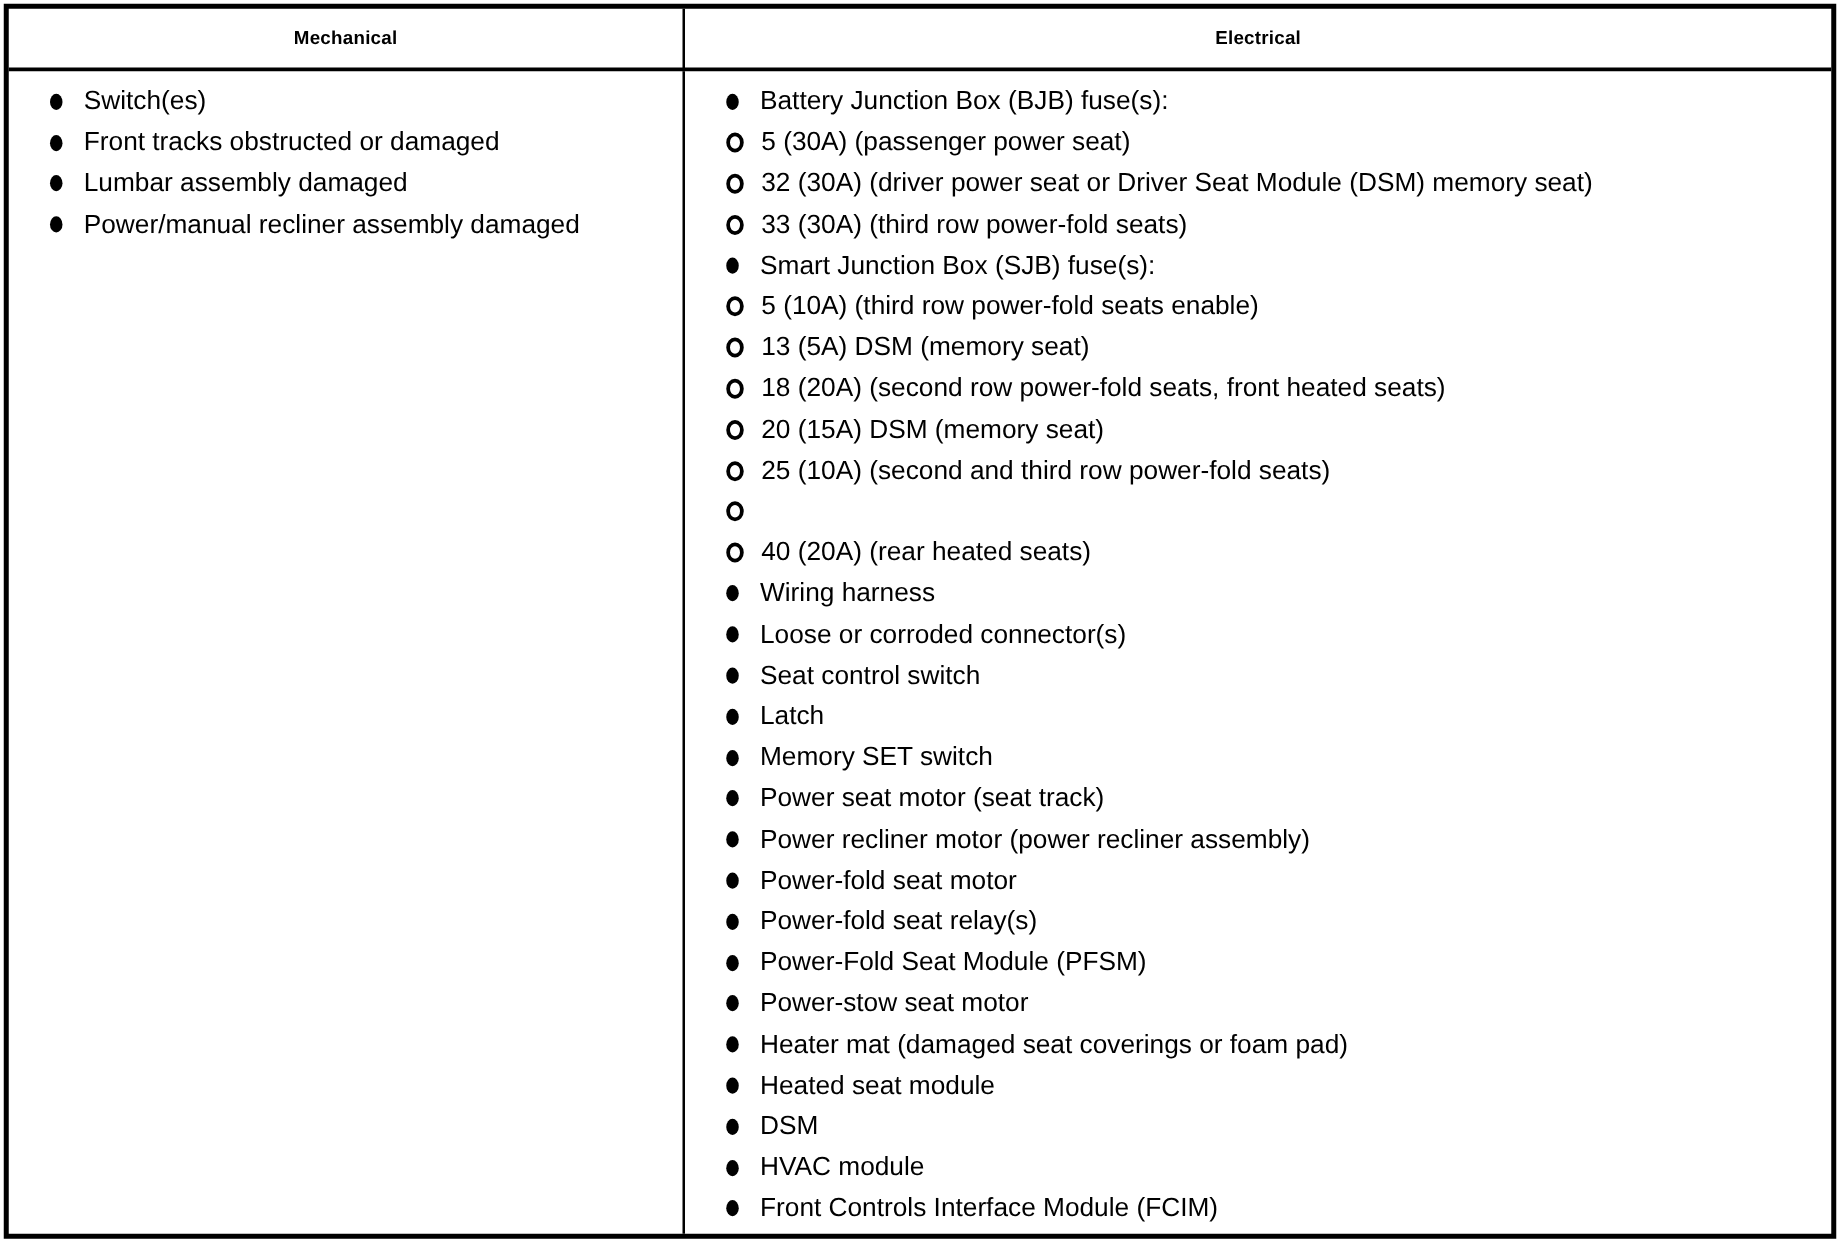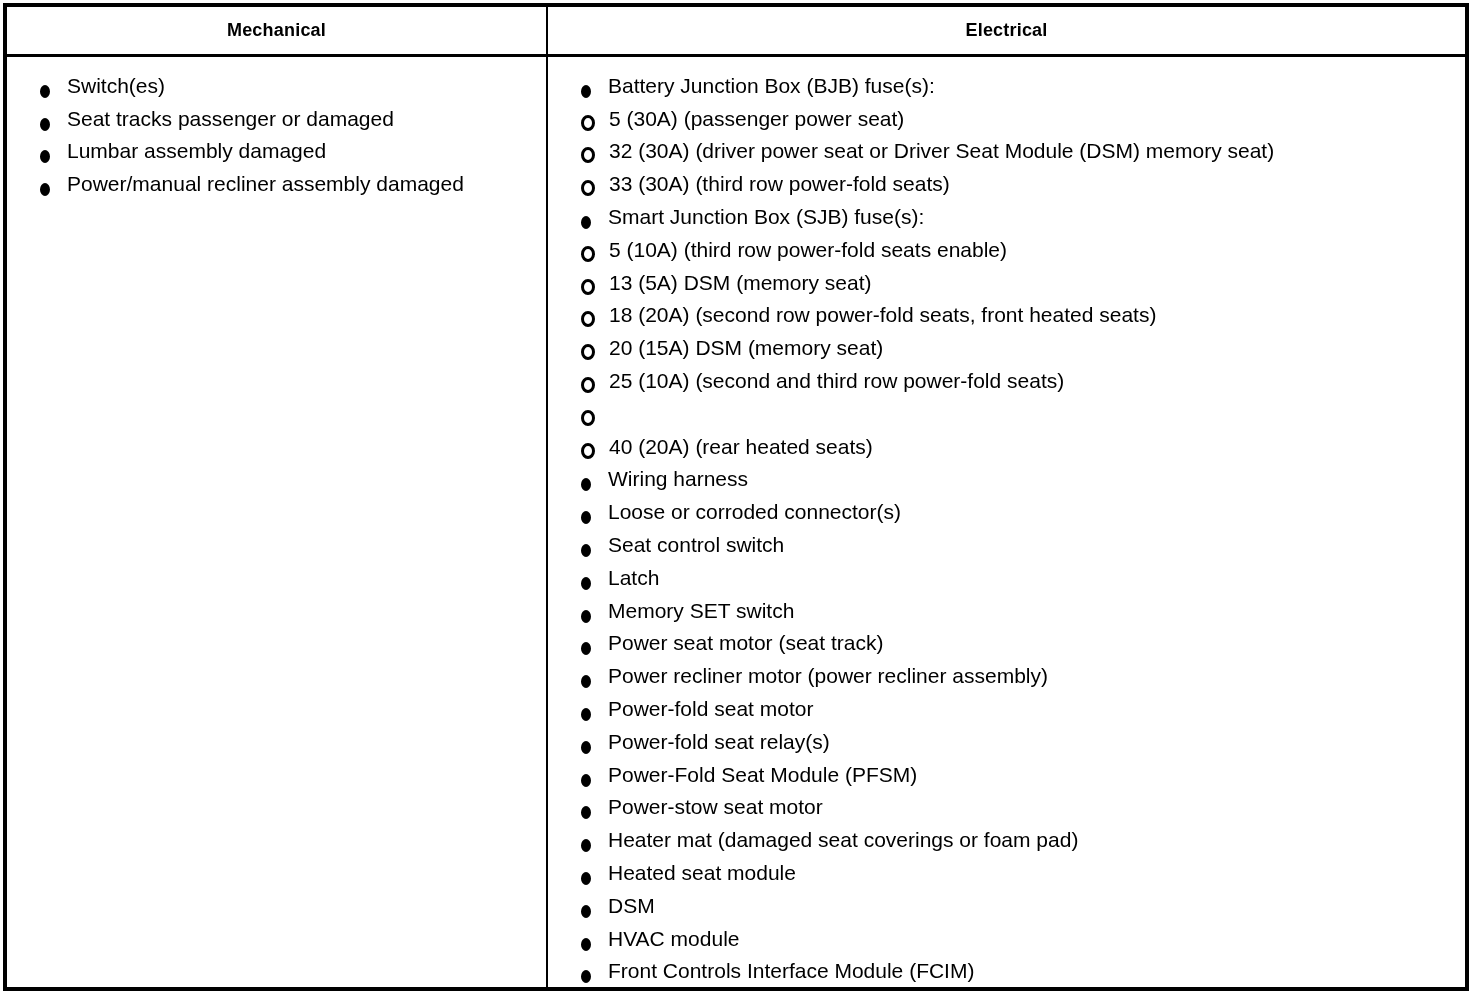--- a/index.html
+++ b/index.html
@@ -21,39 +21,39 @@
     display: grid;
     grid-template-columns: 541px 1fr;
     grid-template-rows: 50px 1fr;
     background: #ffffff;
   }
   .hdr-cell {
     border-bottom: 3px solid #000000;
     display: flex;
     align-items: center;
     justify-content: center;
-    font-size: 18px;
+    font-size: 15px;
     font-weight: bold;
     letter-spacing: 0.2px;
   }
   .col-left {
     border-right: 2px solid #000000;
   }
   .body-cell {
     padding-top: 8px;
     overflow: hidden;
   }
   .list {
     margin: 0;
     padding: 0;
     list-style: none;
   }
   .row {
     display: flex;
-    align-items: flex-end;
+    align-items: center;
     height: 32.8px;
     padding-left: 33px;
     font-size: 21px;
     white-space: nowrap;
   }
   .row.l2 {
   }
   .bullet {
     display: inline-block;
     width: 10px;
@@ -82,21 +82,21 @@
   <div class="hdr-cell">Electrical</div>
   <div class="body-cell col-left">
     <ul class="list">
   <li class="row l1">
     <span class="bullet"></span>
     <span>Switch(es)</span>
   </li>
 
   <li class="row l1">
     <span class="bullet"></span>
-    <span>Seat tracks passenger or damaged</span>
+    <span>Front tracks obstructed or damaged</span>
   </li>
 
   <li class="row l1">
     <span class="bullet"></span>
     <span>Lumbar assembly damaged</span>
   </li>
 
   <li class="row l1">
     <span class="bullet"></span>
     <span>Power/manual recliner assembly damaged</span>

